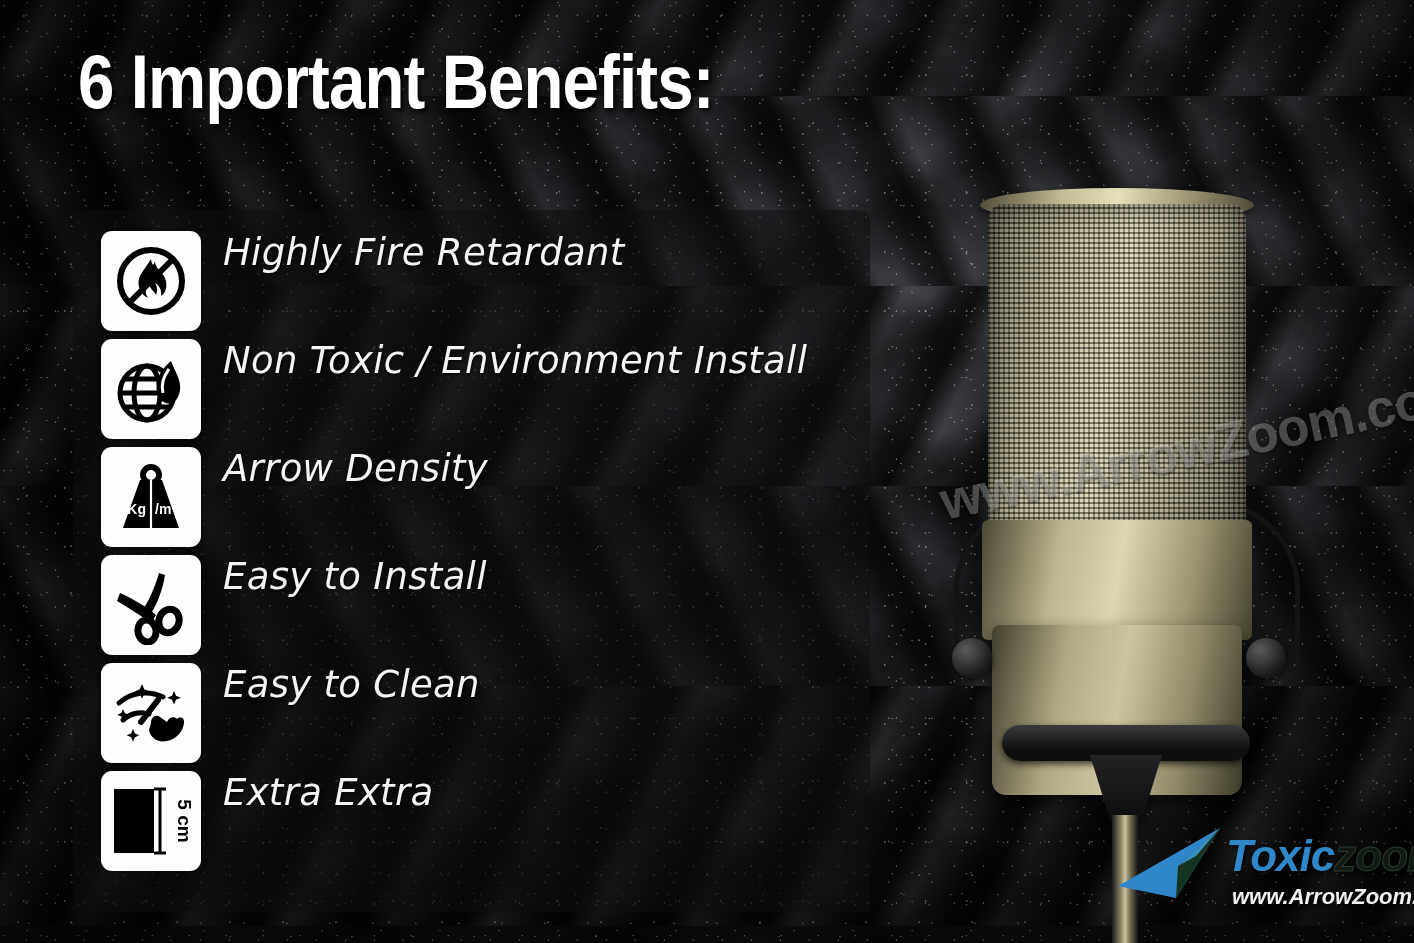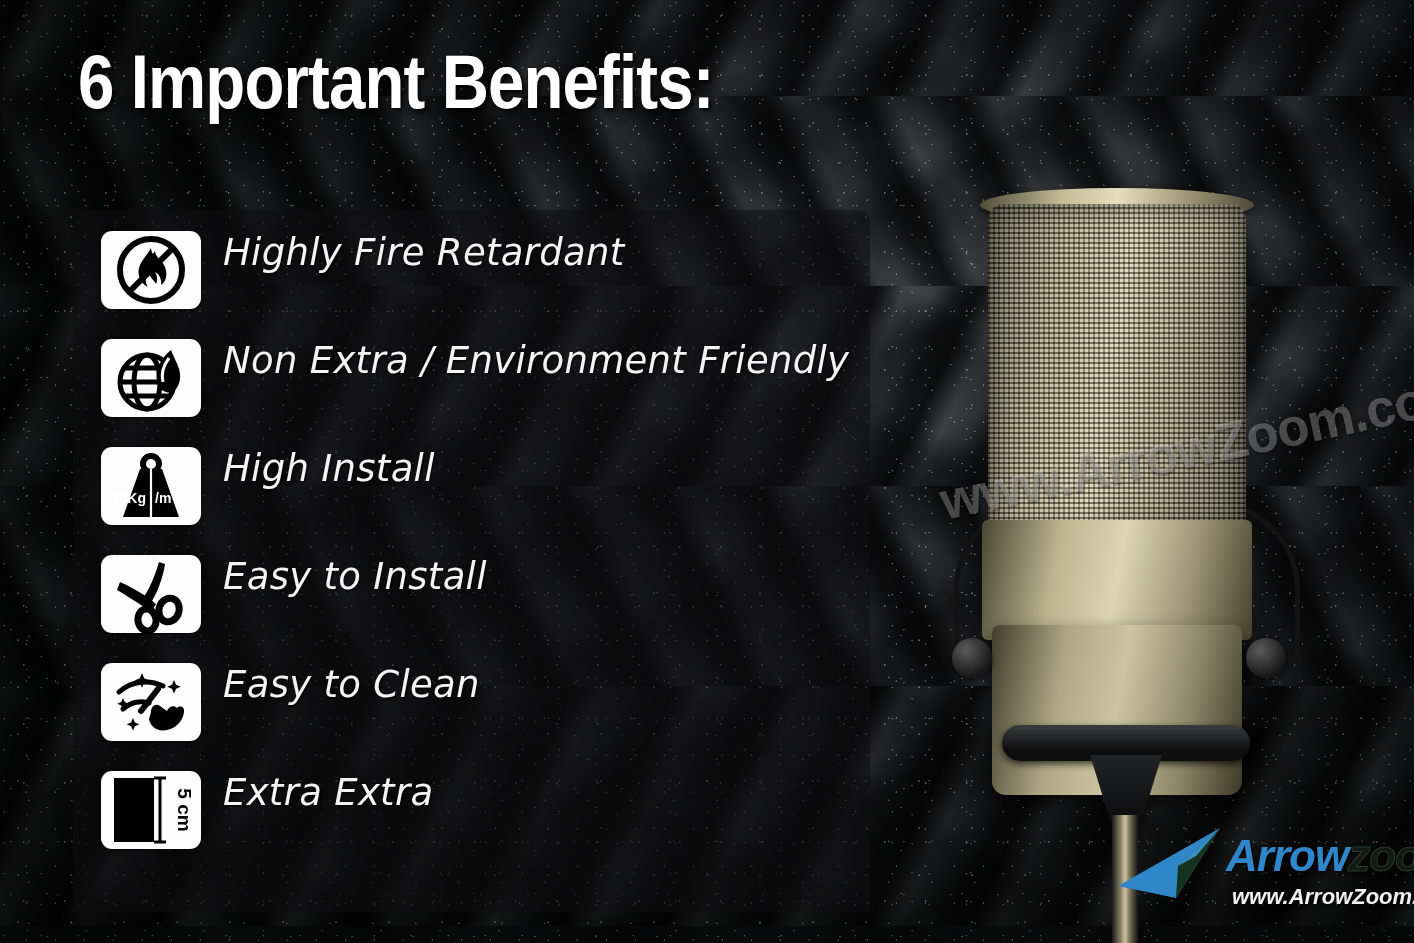--- a/index.html
+++ b/index.html
@@ -111,21 +111,21 @@
     border-radius:12px 12px 0 0;
   }
 
   
   .list{position:absolute;left:101px;top:231px;width:760px;}
   .row{
     display:flex;align-items:flex-start;
     height:100px;margin-bottom:8px;
   }
   .iconbox{
-    width:100px;height:78px;flex:0 0 100px;
+    width:100px;height:100px;flex:0 0 100px;
     background:#fdfdfd;border-radius:11px;
     display:flex;align-items:center;justify-content:center;
     box-shadow:0 1px 4px rgba(0,0,0,.5);
   }
   .iconbox svg{display:block;}
   .rowlabel{
     margin-left:22px;
     font-family:"DejaVu Sans","Liberation Sans",sans-serif;
     font-style:italic;
     font-weight:300;
@@ -287,35 +287,35 @@
             <circle cx="36" cy="44" r="27"></circle>
             <ellipse cx="36" cy="44" rx="13" ry="27"></ellipse>
             <line x1="9" y1="44" x2="63" y2="44"></line>
             <path d="M13 30 H59"></path>
             <path d="M13 58 H59"></path>
           </g>
           <path d="M60 12 C48 22 44 33 46 43 C47 51 54 56 61 54 C68 51 71 40 68 31 C66 24 62 18 60 12 Z" fill="#000"></path>
           <path d="M58 20 C52 28 50 36 52 44" fill="none" stroke="#fdfdfd" stroke-width="3"></path>
         </svg>
       </div>
-      <div class="rowlabel">Non Extra / Environment Friendly</div>
+      <div class="rowlabel">Non Toxic / Environment Install</div>
     </div>
 
     <div class="row">
       <div class="iconbox">
         <svg width="82" height="82" viewBox="0 0 82 82">
           <path d="M41 8 a11 11 0 0 0 -11 11 a11 11 0 0 0 4 8 h14 a11 11 0 0 0 4 -8 a11 11 0 0 0 -11 -11 z M41 14 a5 5 0 0 1 5 5 a5 5 0 0 1 -5 5 a5 5 0 0 1 -5 -5 a5 5 0 0 1 5 -5 z" fill="#000"></path>
           <path d="M30 24 L13 72 H69 L52 24 Z" fill="#000"></path>
           <line x1="41" y1="24" x2="41" y2="72" stroke="#fdfdfd" stroke-width="2.2"></line>
           <text x="36" y="58" font-family="Liberation Sans, sans-serif" font-size="14" font-weight="bold" fill="#fff" text-anchor="end">25Kg</text>
           <text x="45" y="58" font-family="Liberation Sans, sans-serif" font-size="14" font-weight="bold" fill="#fff">/m</text>
           <text x="64" y="51" font-family="Liberation Sans, sans-serif" font-size="10" font-weight="bold" fill="#fff">3</text>
         </svg>
       </div>
-      <div class="rowlabel">High Install</div>
+      <div class="rowlabel">Arrow Density</div>
     </div>
 
     <div class="row">
       <div class="iconbox">
         <svg width="80" height="80" viewBox="0 0 80 80">
           <path d="M48 8 C44 22 38 36 31 46 L38 52 C46 40 52 24 54 10 Z" fill="#000"></path>
           <path d="M9 28 C22 34 36 42 45 50 L40 58 C29 50 16 42 6 36 Z" fill="#000"></path>
           <g fill="none" stroke="#000" stroke-width="7">
             <ellipse cx="58" cy="56" rx="10" ry="12" transform="rotate(18 58 56)"></ellipse>
             <ellipse cx="36" cy="66" rx="9" ry="11" transform="rotate(-10 36 66)"></ellipse>
@@ -361,18 +361,18 @@
 
   </div>
 
   <div class="logo">
     <svg class="logo-mark" viewBox="0 0 108 78">
       <path d="M104 2 L2 60 L60 72 Z" fill="#2f87c9"></path>
       <path d="M104 2 L60 72 L62 40 Z" fill="#16331f"></path>
       <path d="M104 2 L62 40 L80 30 Z" fill="#3ea0dd" opacity=".85"></path>
     </svg>
     <div class="logo-word">
-      <span class="w1">Arrow</span><span class="w2">zoom</span>
+      <span class="w1">Toxic</span><span class="w2">zoom</span>
     </div>
     <div class="logo-url">www.ArrowZoom.com</div>
   </div>
 
 </div>
 
 </body></html>

